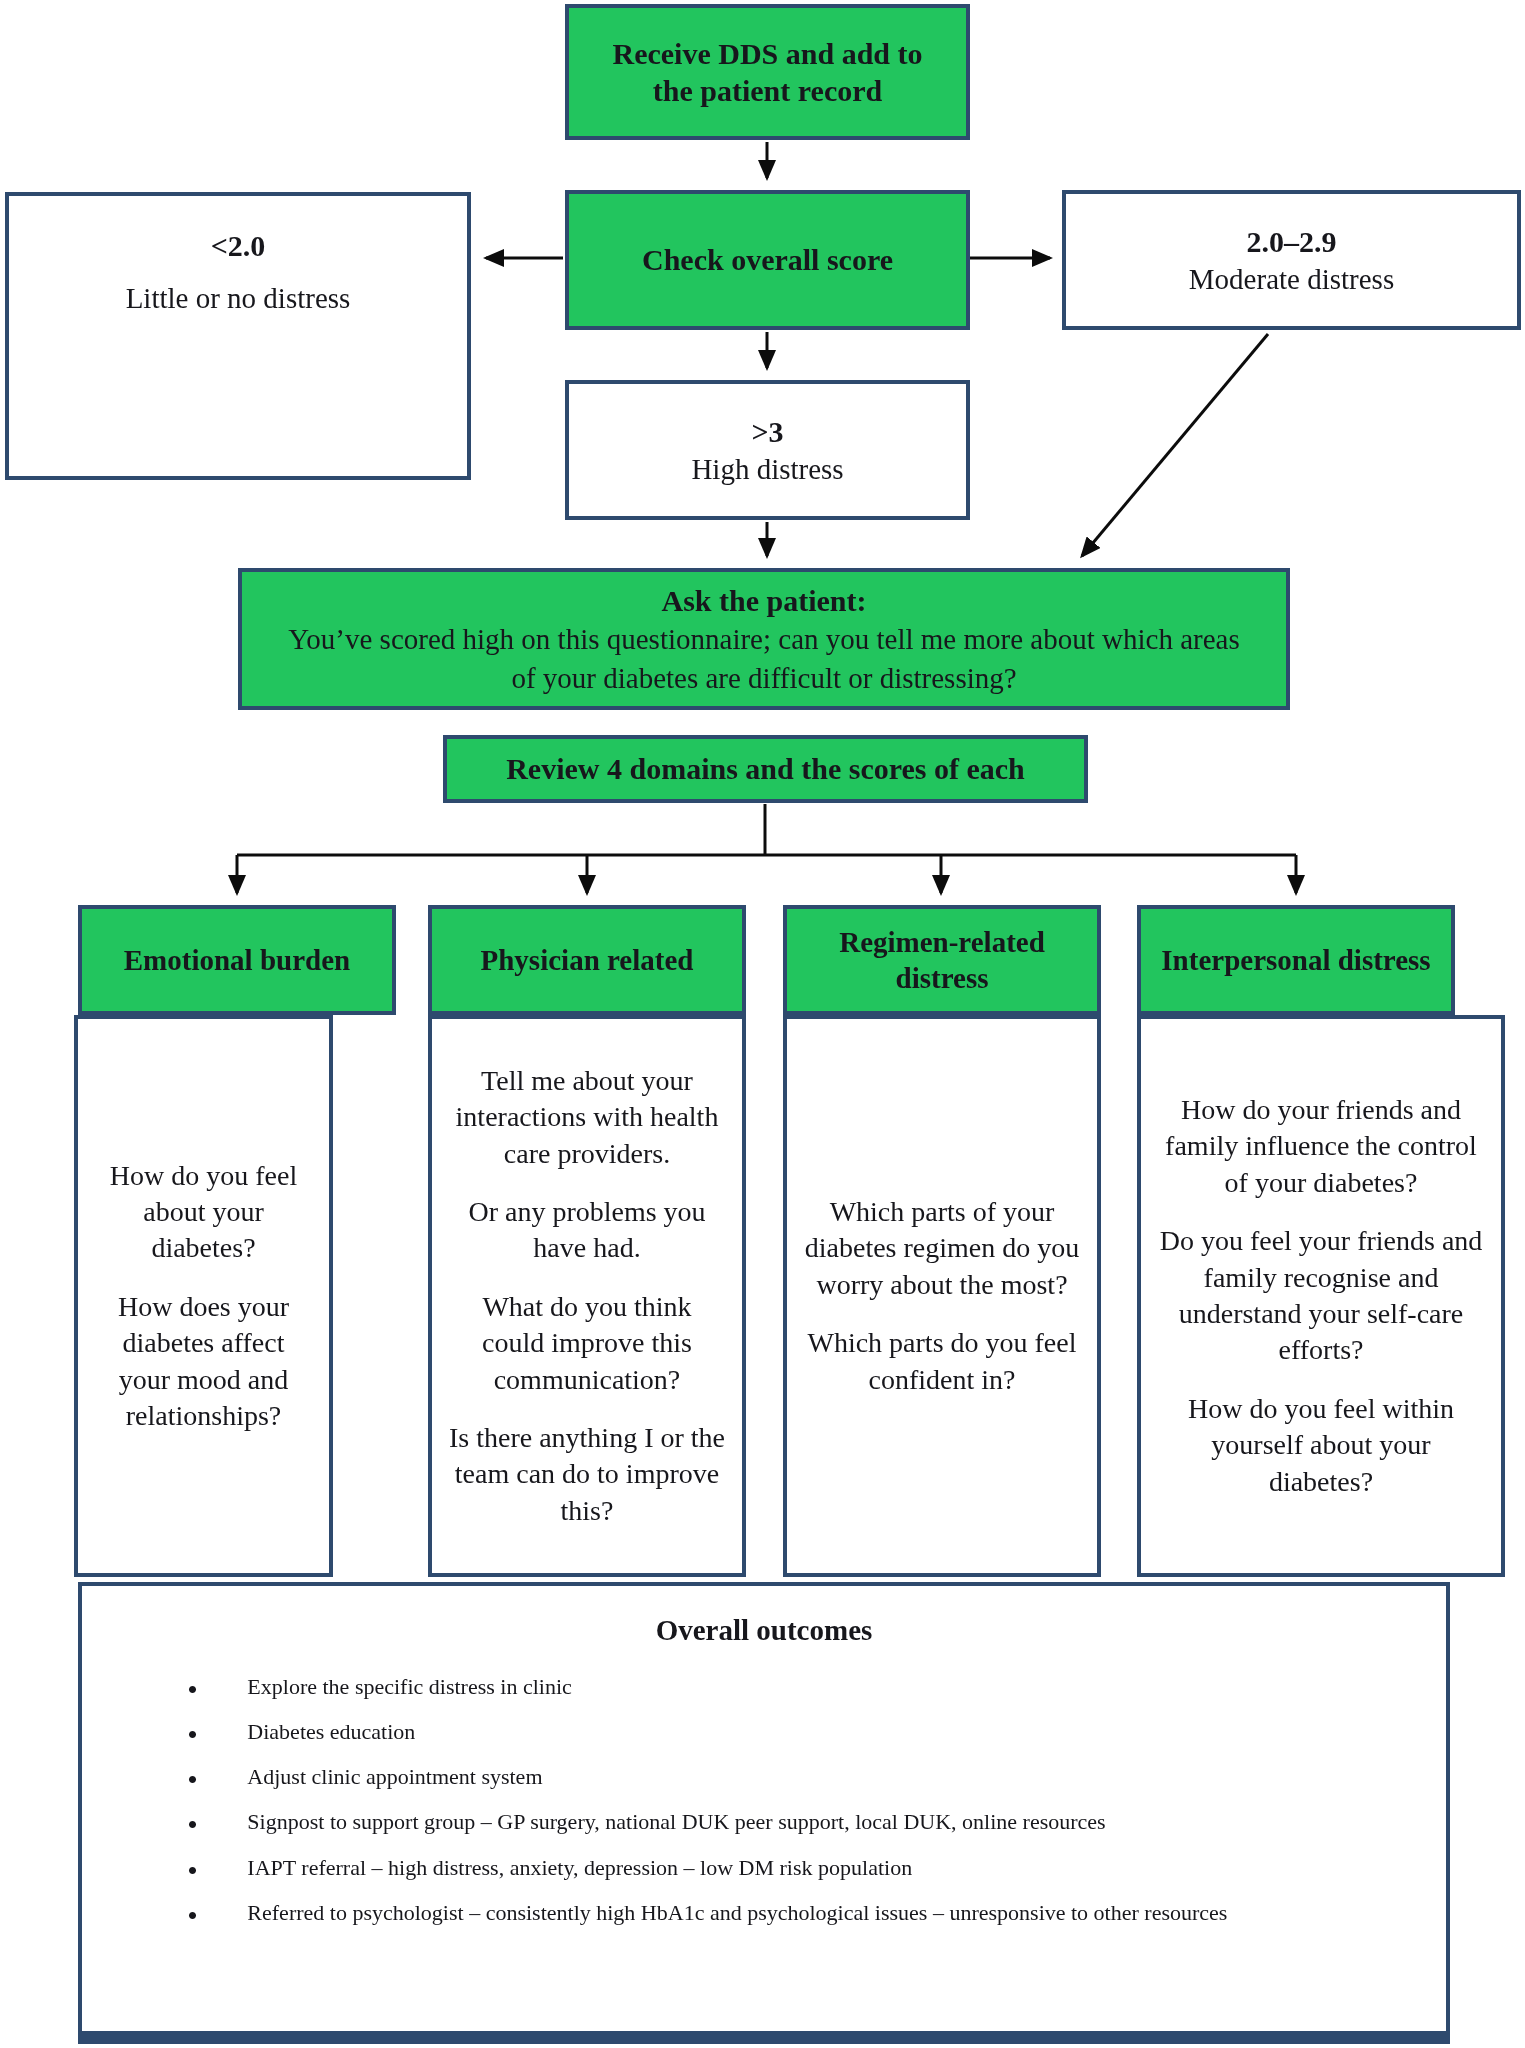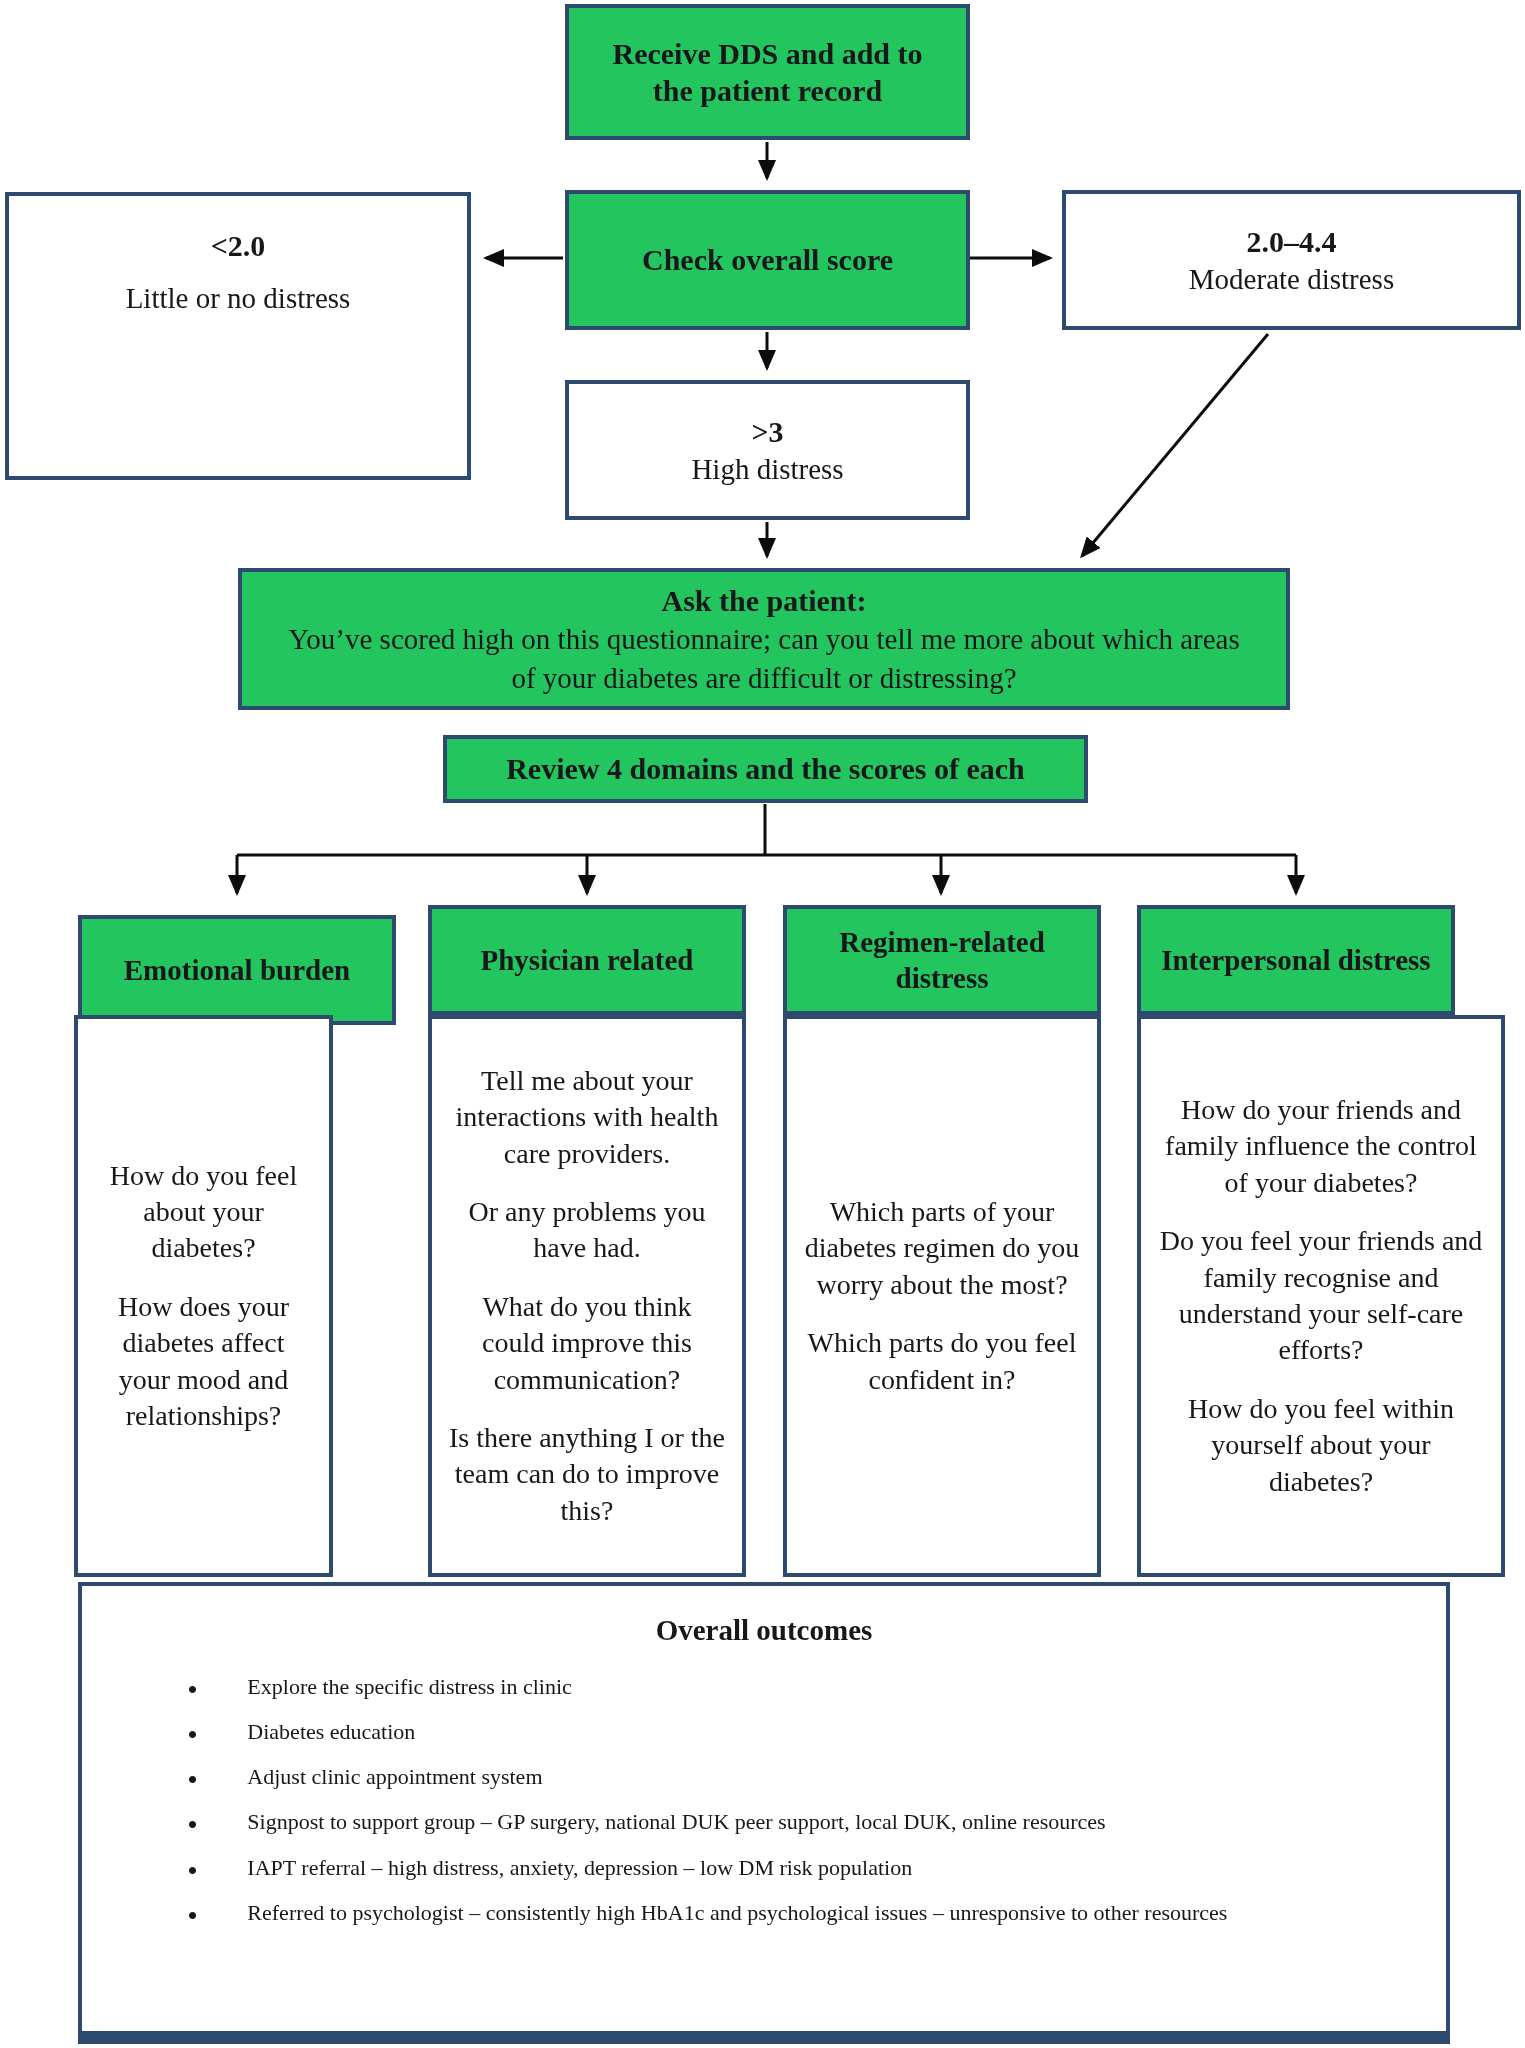--- a/index.html
+++ b/index.html
@@ -71,39 +71,39 @@
   <div class="box shaded bold-title" style="left:565px;top:190px;width:405px;height:140px;">
     <div>Check overall score</div>
   </div>
 
   <div class="box" id="low-box" style="left:5px;top:192px;width:466px;height:288px;gap:15px;">
     <div class="score">&lt;2.0</div>
     <div class="score-label">Little or no distress</div>
   </div>
 
   <div class="box" style="left:1062px;top:190px;width:459px;height:140px;">
-    <div class="score">2.0–4.4</div>
+    <div class="score">2.0–2.9</div>
     <div class="score-label">Moderate distress</div>
   </div>
 
   <div class="box" style="left:565px;top:380px;width:405px;height:140px;">
     <div class="score">&gt;3</div>
     <div class="score-label">High distress</div>
   </div>
 
   <div class="box shaded" id="ask-box" style="left:238px;top:568px;width:1052px;height:142px;">
     <div class="ask-title">Ask the patient:</div>
     <div class="ask-body">You’ve scored high on this questionnaire; can you tell me more about which areas of your diabetes are difficult or distressing?</div>
   </div>
 
   <div class="box shaded bold-title" style="left:443px;top:735px;width:645px;height:68px;">
     <div>Review 4 domains and the scores of each</div>
   </div>
 
-  <div class="box shaded domain-header" style="left:78px;top:905px;width:318px;height:110px;margin-top:10px;">
+  <div class="box shaded domain-header" style="left:78px;top:905px;width:318px;height:110px;">
     <div>Emotional burden</div>
   </div>
   <div class="box domain-body" style="left:74px;top:1015px;width:259px;height:562px;">
     <p>How do you feel about your diabetes?</p>
     <p>How does your diabetes affect your mood and relationships?</p>
   </div>
 
   <div class="box shaded domain-header" style="left:428px;top:905px;width:318px;height:110px;">
     <div>Physician related</div>
   </div>

